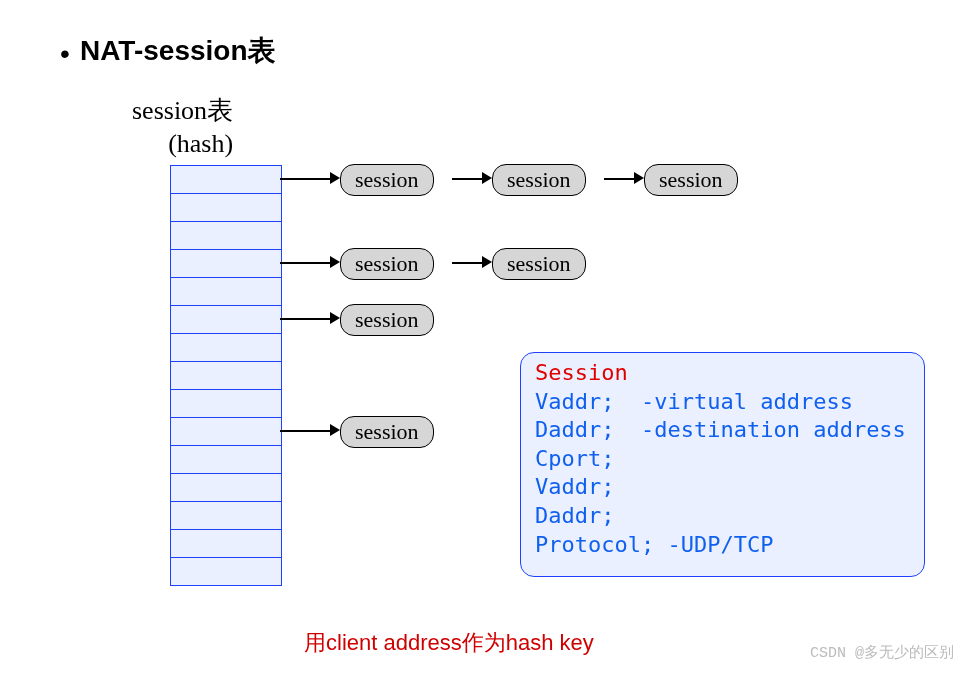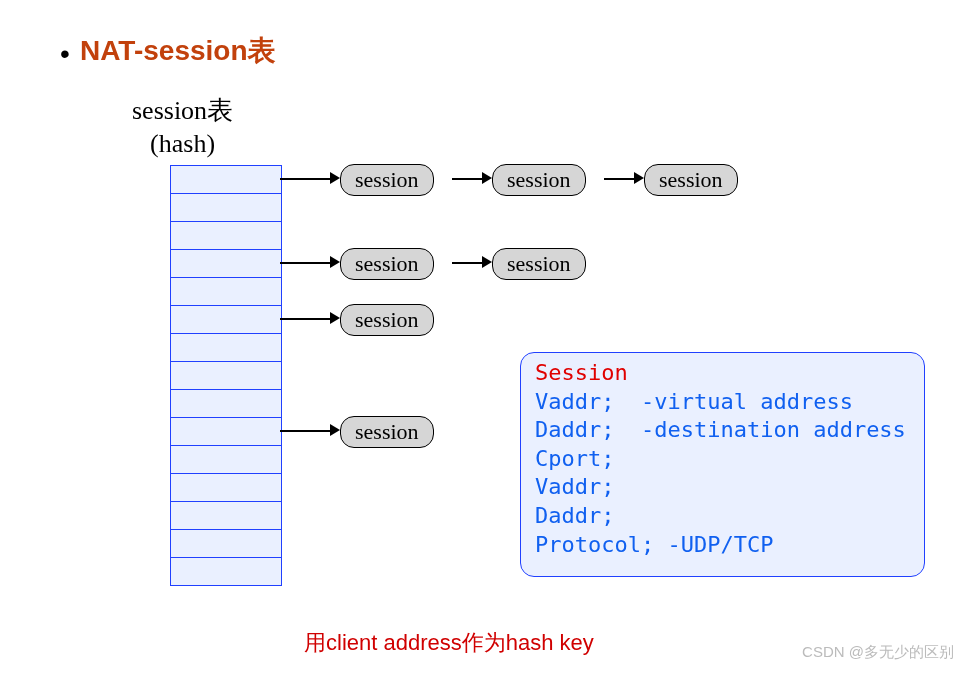--- a/index.html
+++ b/index.html
@@ -1,29 +1,29 @@
 <!DOCTYPE html>
 <html><head>
 <meta charset="utf-8">
 <style>
   html,body{margin:0;padding:0;width:974px;height:680px;background:#fff;font-family:"Microsoft YaHei",Arial,sans-serif;position:relative;overflow:hidden}
-  .title{position:absolute;left:80px;top:32px;font-size:28px;font-weight:bold;color:#c2410c}
+  .title{position:absolute;left:80px;top:32px;font-size:28px;font-weight:bold;color:#000000}
   .bullet{position:absolute;left:60px;top:38px;font-size:28px;color:#000}
-  .hash-label{position:absolute;left:132px;top:95px;font-family:"SimSun","NSimSun",serif;font-size:26px;color:#000;text-align:center;line-height:1.25}
+  .hash-label{position:absolute;left:132px;top:95px;font-family:"SimSun","NSimSun",serif;font-size:26px;color:#000;text-align:right;line-height:1.25}
   .hash-table{position:absolute;left:170px;top:165px;width:110px;border:1px solid #2040ff}
   .hash-row{height:27px;border-bottom:1px solid #2040ff;background:#eaf0ff}
   .hash-row:last-child{border-bottom:none}
   .sess{position:absolute;background:#d6d6d6;border:1.5px solid #000;border-radius:14px;padding:2px 14px;font-family:"SimSun","NSimSun",serif;font-size:22px;color:#000}
   .arrow-line{position:absolute;background:#000;height:2px}
   .arrow-head{position:absolute;width:0;height:0;border-top:6px solid transparent;border-bottom:6px solid transparent;border-left:10px solid #000}
   .info-box{position:absolute;left:520px;top:352px;width:405px;height:225px;background:#eaf0ff;border:1.5px solid #2040ff;border-radius:14px;padding:6px 14px;font-family:"SimSun","NSimSun",monospace;font-size:22px;line-height:1.3;box-sizing:border-box}
   .info-title{color:#e00000}
   .info-line{color:#1060f0;white-space:pre}
   .footnote{position:absolute;left:304px;top:628px;font-size:22px;color:#d00000;font-family:"Microsoft YaHei",Arial,sans-serif}
-  .watermark{position:absolute;right:20px;bottom:18px;font-size:15px;color:rgba(120,120,120,0.5);font-family:Liberation Sans, sans-serif}
+  .watermark{position:absolute;right:20px;bottom:18px;font-size:15px;color:rgba(120,120,120,0.5);font-family:Liberation Mono, monospace}
 </style>
 </head>
 <body>
 
 <span class="bullet">•</span>
 <div class="title">NAT-session表</div>
 
 <div class="hash-label">
   <span>session表</span><br>
   <span>(hash)</span>

